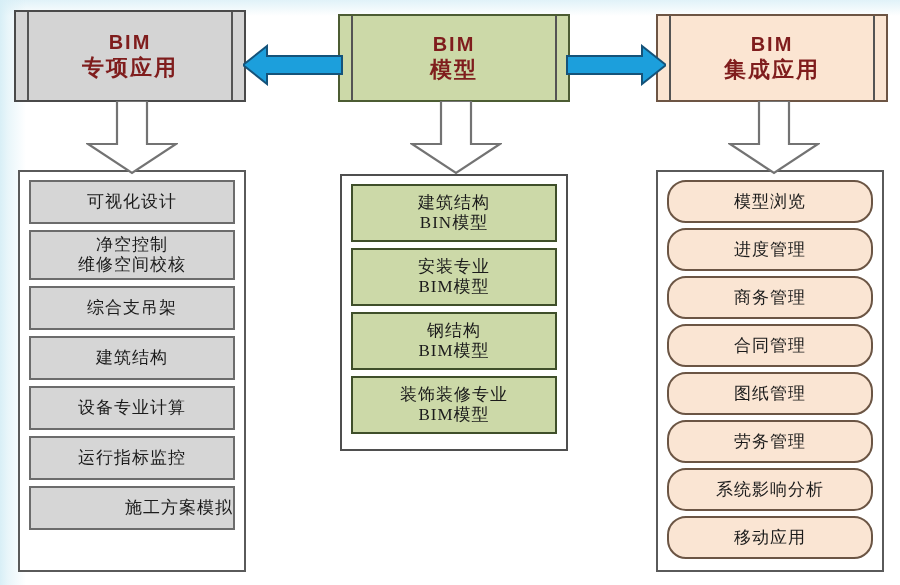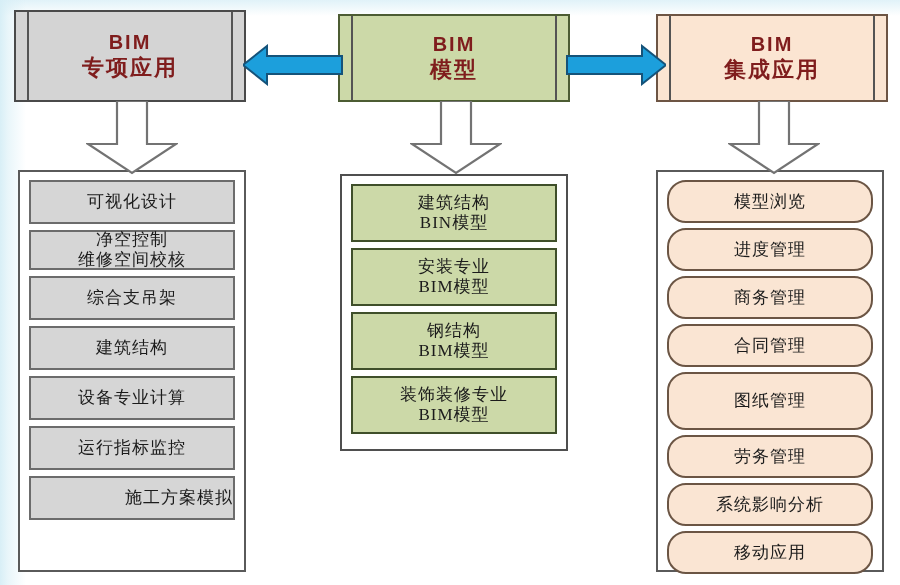--- a/index.html
+++ b/index.html
@@ -148,21 +148,21 @@
     <svg class="down-arrow" style="left:86px; top:101px;" width="92" height="74" viewBox="0 0 92 74">
       <polygon points="31,0 61,0 61,43 90,43 46,72 2,43 31,43" fill="#ffffff" stroke="#737373" stroke-width="2.2" stroke-linejoin="miter"></polygon>
     </svg>
 
     <div class="listbox" style="left:18px; top:170px; width:228px; height:402px;">
       <div class="item" style="height:44px; margin-bottom:6px;">
         <span>
           <span class="sub">可视化设计</span>
         </span>
       </div>
-      <div class="item" style="height:40px; margin-bottom:6px;">
+      <div class="item" style="height:50px; margin-bottom:6px;">
         <span>
           <span class="sub">净空控制</span>
           <span class="sub">维修空间校核</span>
         </span>
       </div>
       <div class="item" style="height:44px; margin-bottom:6px;">
         <span>
           <span class="sub">综合支吊架</span>
         </span>
       </div>
@@ -257,21 +257,21 @@
       <div class="item" style="height:43px; margin-bottom:5px;">
         <span>
           <span class="sub">商务管理</span>
         </span>
       </div>
       <div class="item" style="height:43px; margin-bottom:5px;">
         <span>
           <span class="sub">合同管理</span>
         </span>
       </div>
-      <div class="item" style="height:58px; margin-bottom:5px;text-align:right;">
+      <div class="item" style="height:43px; margin-bottom:5px;text-align:right;">
         <span>
           <span class="sub">图纸管理</span>
         </span>
       </div>
       <div class="item" style="height:43px; margin-bottom:5px;">
         <span>
           <span class="sub">劳务管理</span>
         </span>
       </div>
       <div class="item" style="height:43px; margin-bottom:5px;">

